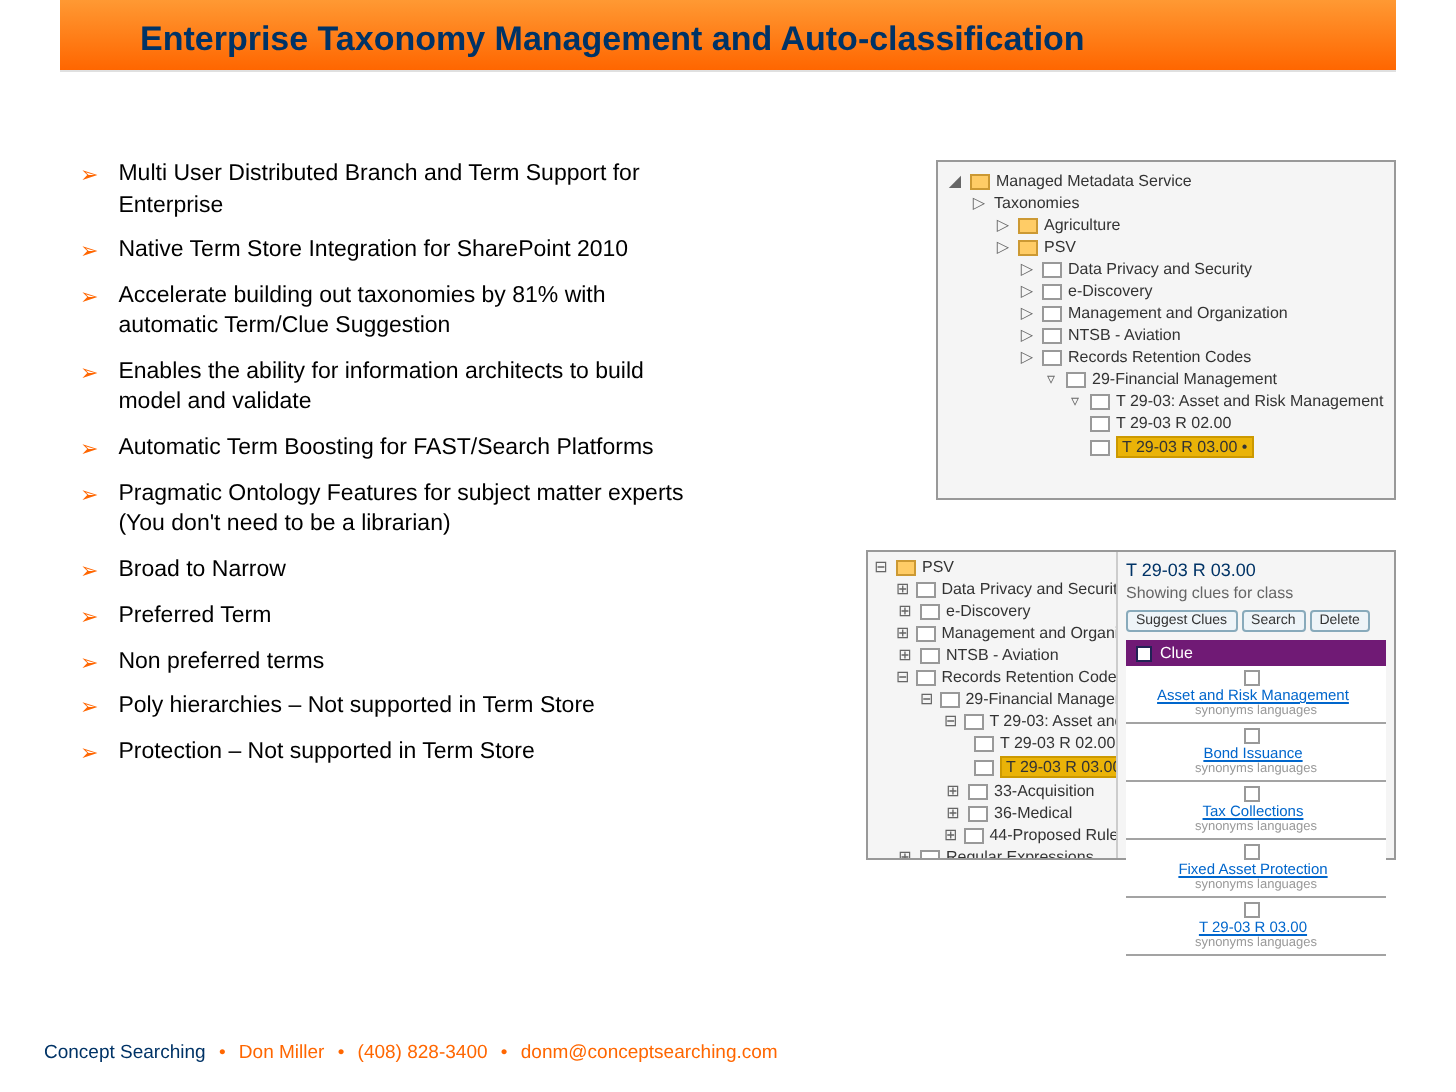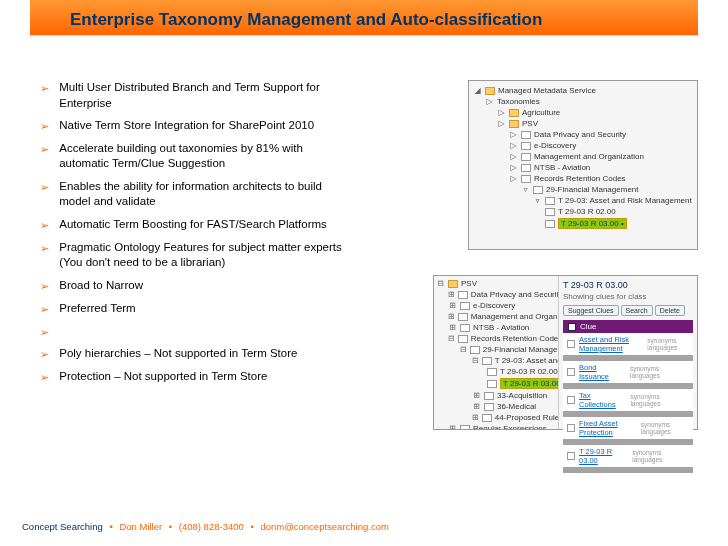--- a/index.html
+++ b/index.html
@@ -82,21 +82,21 @@
     background: #fff; 
     border: 1px solid #999;
     margin-right: 3px;
     flex-shrink: 0;
   }
   .indent-1 { padding-left: 12px; }
   .indent-2 { padding-left: 24px; }
   .indent-3 { padding-left: 36px; }
   .indent-4 { padding-left: 48px; }
   .indent-5 { padding-left: 60px; }
-  .highlight { background: #84cc16; border: 1px solid #cc9900; padding: 0 2px; }
+  .highlight { background: #eab308; border: 1px solid #cc9900; padding: 0 2px; }
   
   .panel-bottom-left { 
     width: 125px; height: 100%; float: left; 
     border-right: 1px solid #ccc; padding: 2px; overflow: hidden;
   }
   .panel-bottom-right { 
     margin-left: 125px; height: 100%; padding: 4px;
   }
   .pbr-title { font-size: 9px; color: #003366; margin-bottom: 2px; }
   .pbr-sub { font-size: 8px; color: #666; margin-bottom: 4px; }
@@ -115,22 +115,23 @@
     font-size: 8px; padding: 2px 5px; 
     display: flex; align-items: center;
   }
   .clue-header .chk { 
     width: 8px; height: 8px; background: #fff; 
     margin-right: 4px; border: 1px solid #225;
   }
   .clue-row { 
     display: flex; align-items: center; 
     padding: 2px 4px; font-size: 7.5px;
-    border-bottom: 6px solid #a3a3a3;
+    border-bottom: 1px solid #a3a3a3;
     background: #fff;
+    flex-direction: column;
   }
   .clue-row .chk { 
     width: 8px; height: 8px; border: 1px solid #999; 
     margin-right: 4px; flex-shrink: 0;
   }
   .clue-term { color: #0066cc; text-decoration: underline; margin-right: 3px; }
   .clue-sub { color: #999; font-size: 6.5px; }
   
   .footer { 
     position: absolute; 
@@ -178,20 +179,21 @@
       <div class="bullet-item">
         <span class="chevron">➢</span>
         <span>Broad to Narrow</span>
       </div>
       <div class="bullet-item">
         <span class="chevron">➢</span>
         <span>Preferred Term</span>
       </div>
       <div class="bullet-item">
         <span class="chevron">➢</span>
+        <span>Non preferred terms</span>
       </div>
       <div class="bullet-item">
         <span class="chevron">➢</span>
         <span>Poly hierarchies – Not supported in Term Store</span>
       </div>
       <div class="bullet-item">
         <span class="chevron">➢</span>
         <span>Protection – Not supported in Term Store</span>
       </div>
     </div>

